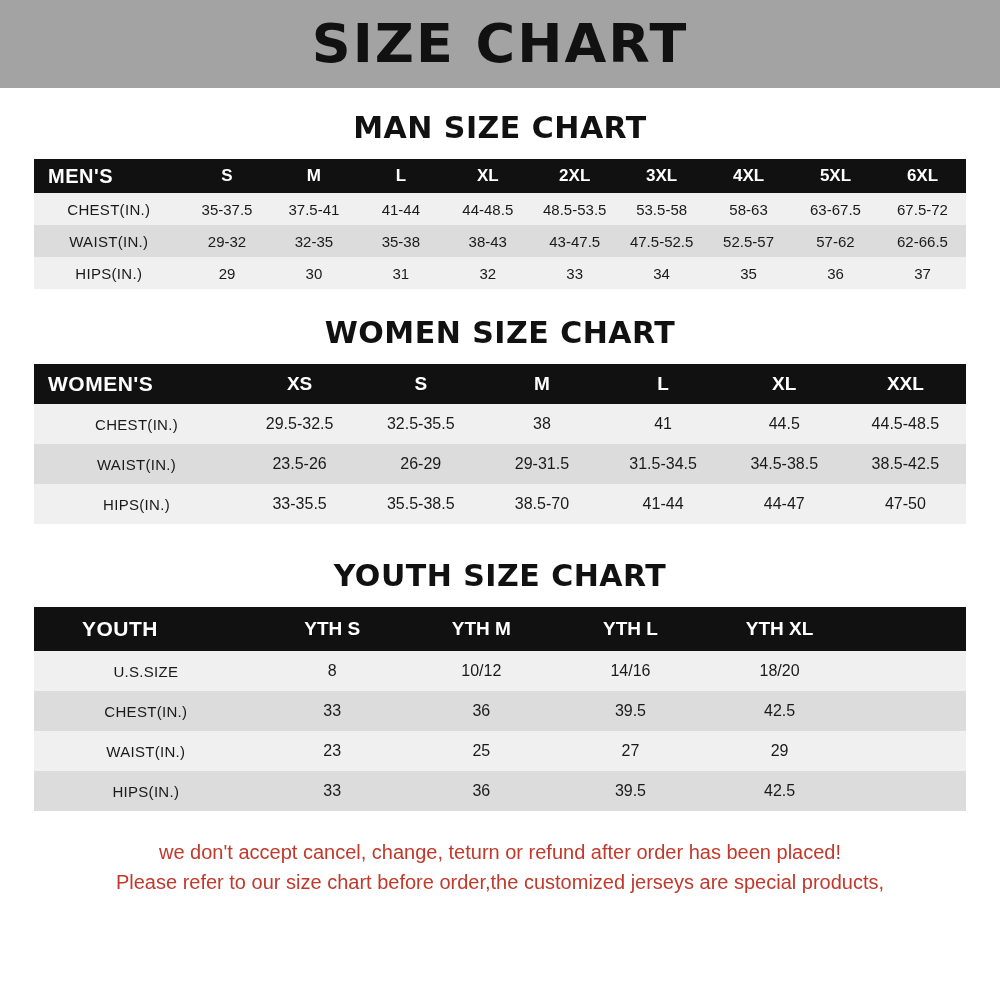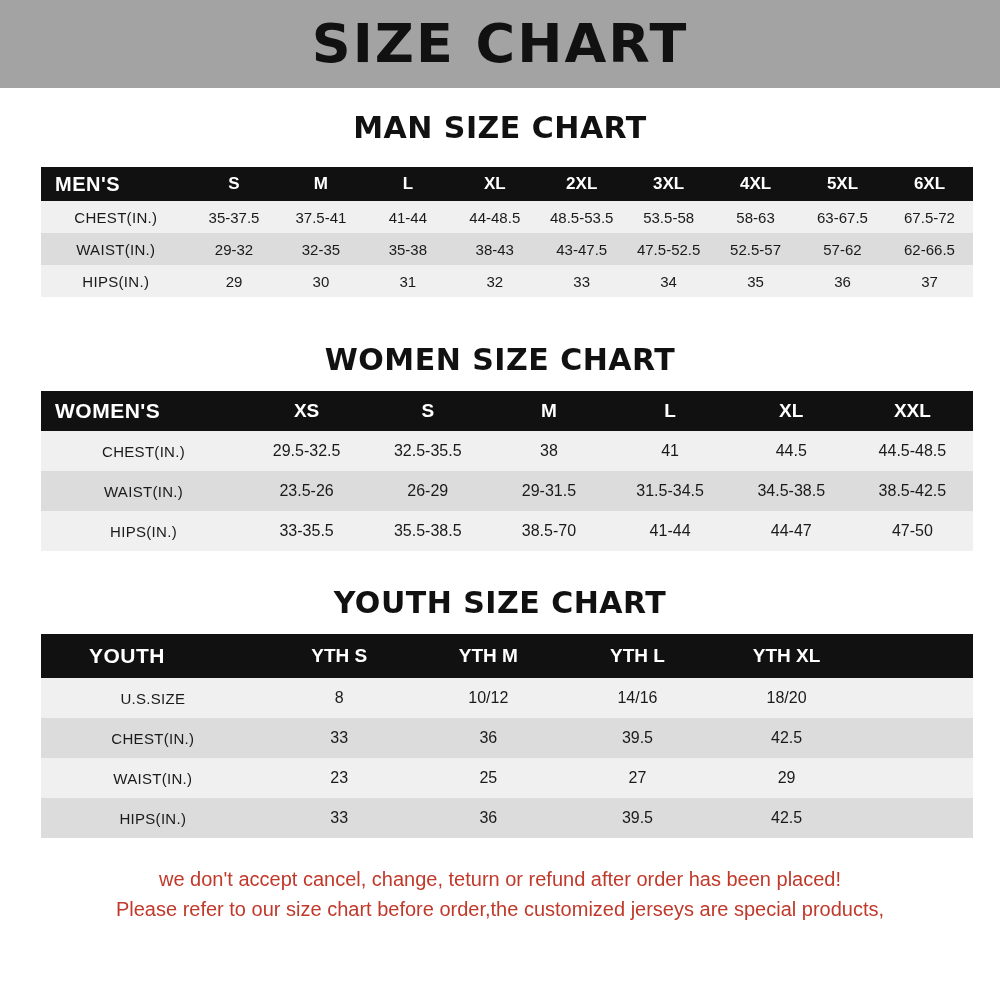--- a/index.html
+++ b/index.html
@@ -46,29 +46,28 @@
     flex: none;
   }
   .section-title {
     text-align: center;
     font-family: "DejaVu Sans", sans-serif;
     font-weight: bold;
     font-size: 30px;
     color: #111111;
     letter-spacing: 0.5px;
   }
-  .sec-man .section-title { margin: 22px 0 22px; }
-  .sec-women .section-title { margin: 45px 0 14px; }
+  .sec-man .section-title { margin: 22px 0 14px; }
+  .sec-women .section-title { margin: 26px 0 14px; }
   .sec-youth .section-title { margin: 34px 0 14px; }
 
   table.size-table {
     width: 100%;
     border-collapse: collapse;
     table-layout: fixed;
-    margin-left: 7px;
   }
   table.size-table th,
   table.size-table td {
     text-align: center;
     font-size: 15px;
     color: #1a1a1a;
     font-family: "Liberation Sans", sans-serif;
     padding: 0;
   }
   

